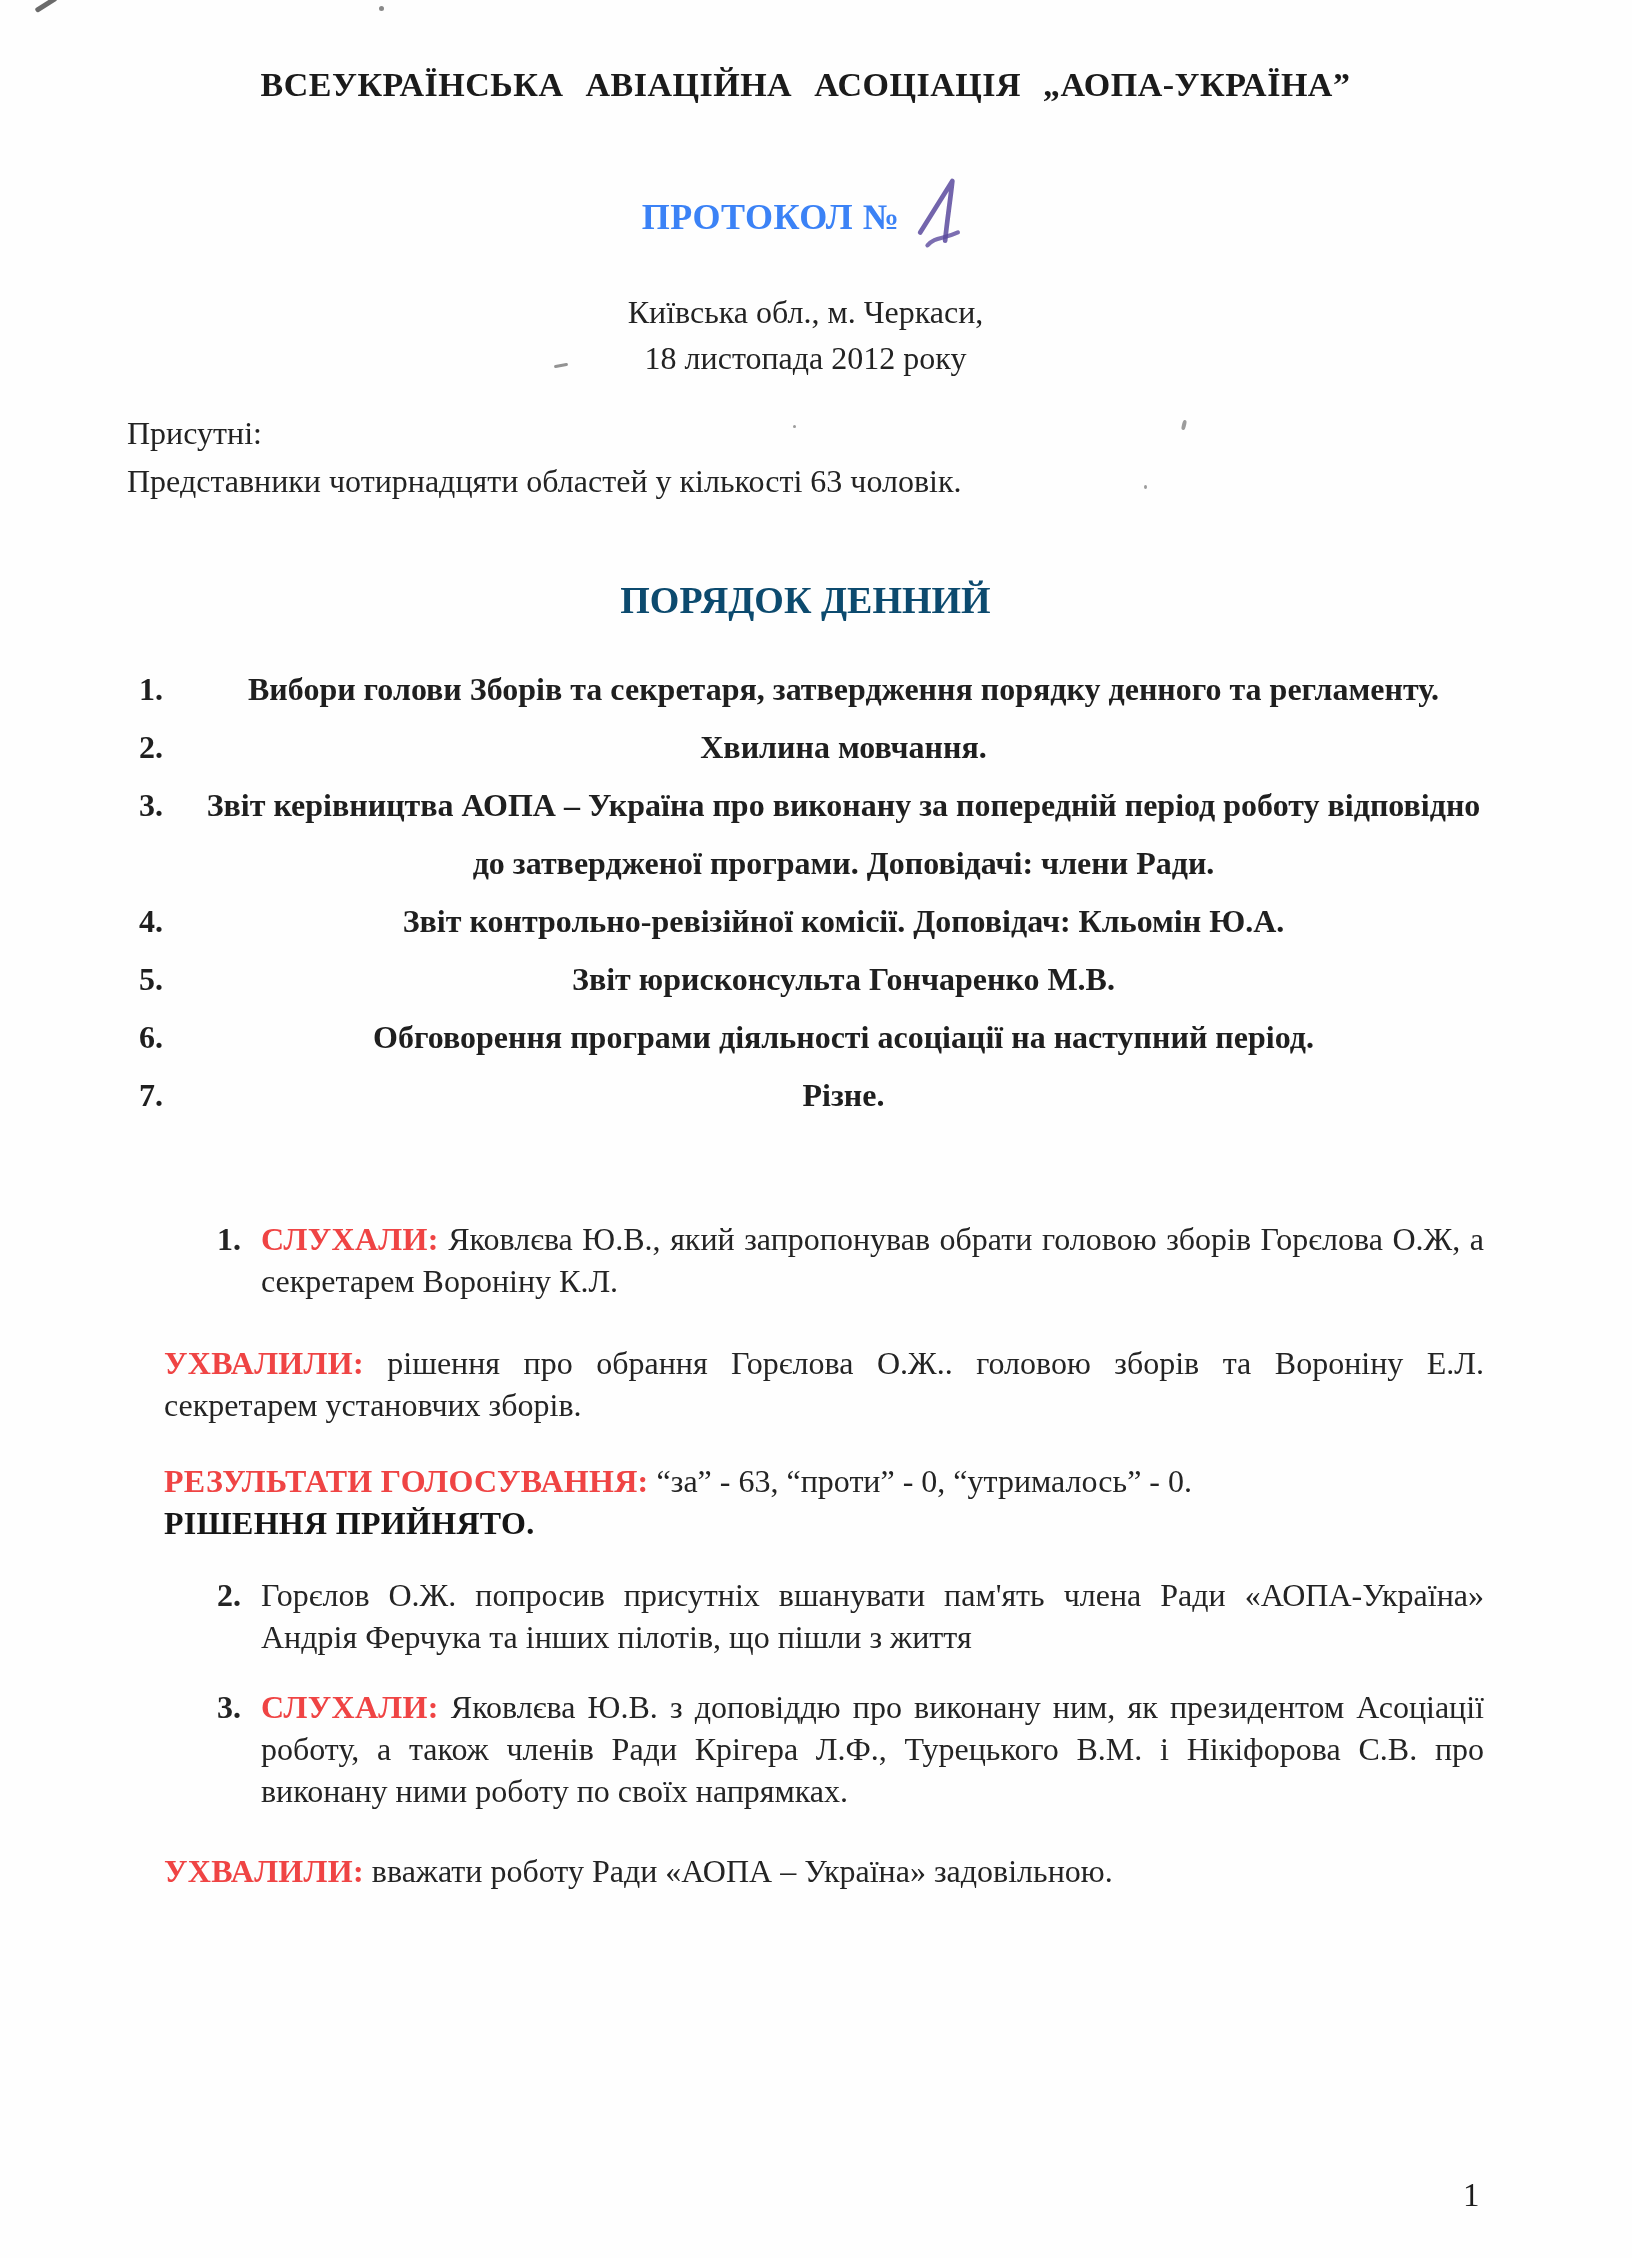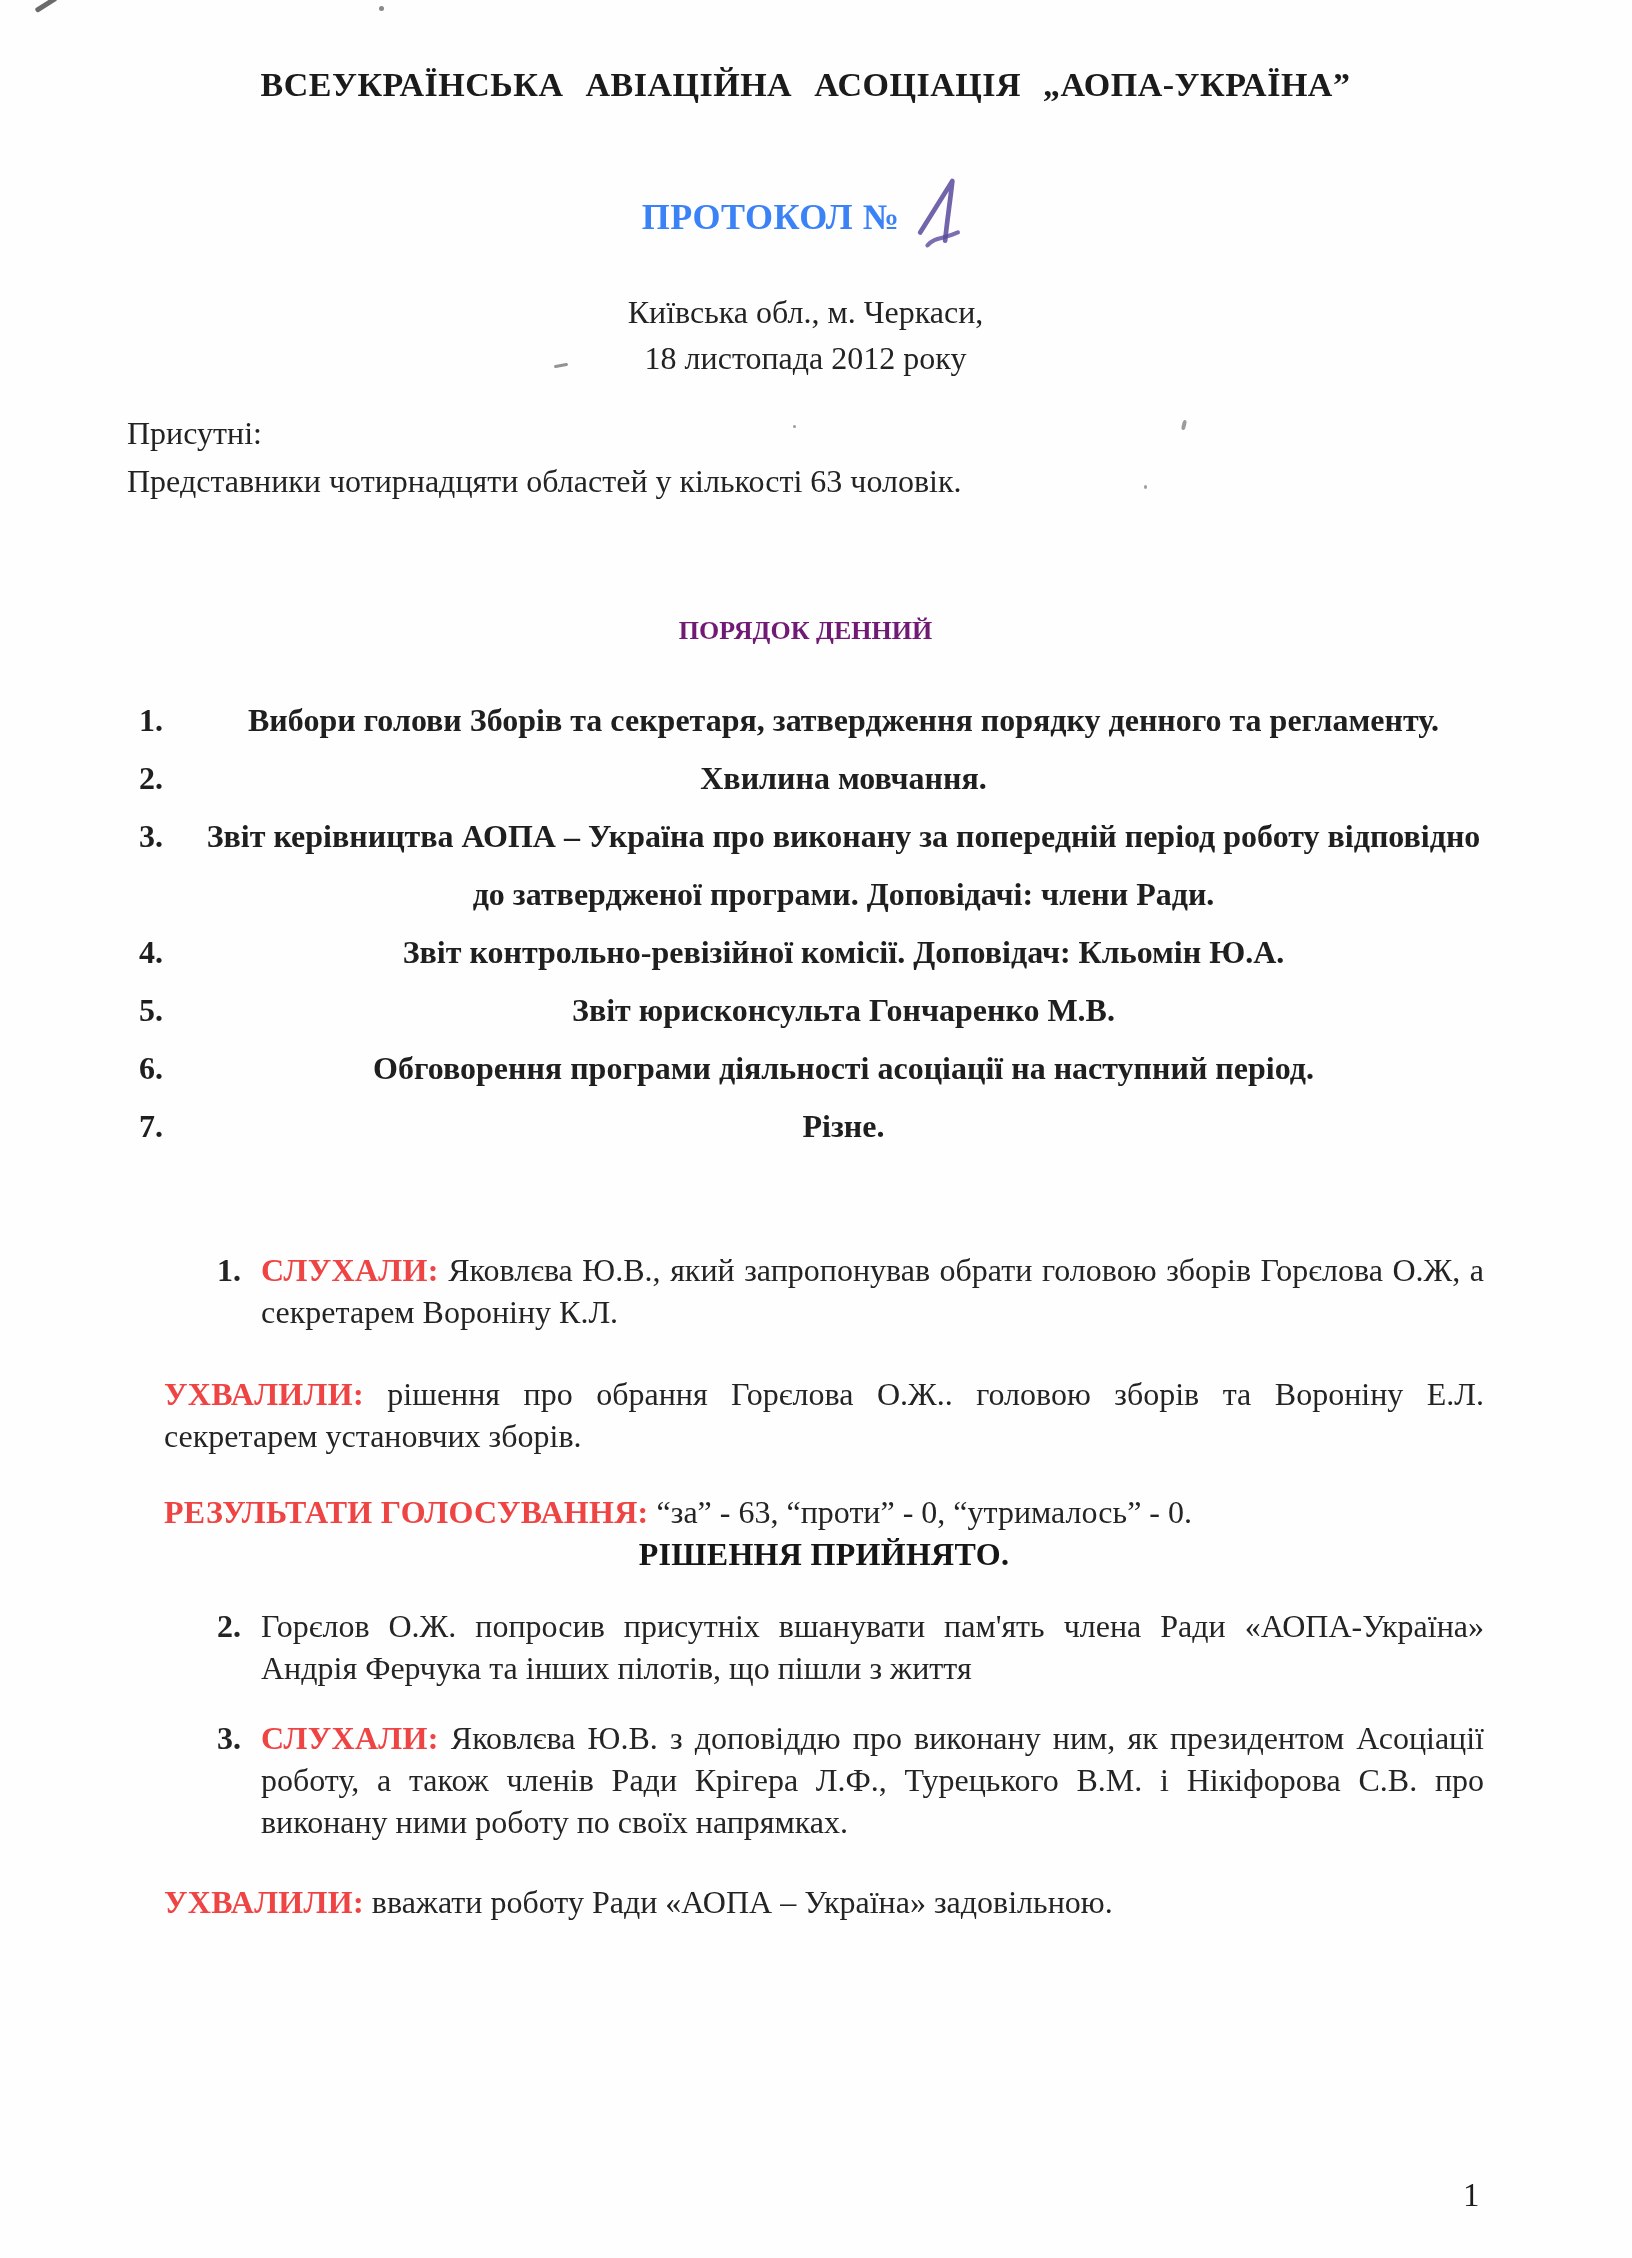--- a/index.html
+++ b/index.html
@@ -30,40 +30,40 @@
     transform:rotate(-3deg);
   }
   .subtitle{margin-top:4px;font-size:34px;font-weight:bold;color:#1b1b1b;line-height:44px;}
   .location-line{margin-top:36px;font-size:32px;line-height:42px;}
   .date-line{margin-top:4px;font-size:32px;line-height:42px;}
 
   
   .attendance{margin-top:30px;font-size:32px;line-height:48px;text-align:left;}
 
   
-  .agenda-title{margin-top:104px;text-align:center;font-size:26px;font-weight:bold;color:#701a75;line-height:44px;}
+  .agenda-title{margin-top:73px;text-align:center;font-size:38px;font-weight:bold;color:#0c4a6e;line-height:44px;}
   .agenda-list{margin-top:38px;font-size:32px;font-weight:bold;color:#1f1f1f;line-height:58px;padding-left:12px;}
   .agenda-item{display:flex;}
   .agenda-num{width:64px;flex:none;}
   .agenda-text{flex:1;text-align:center;}
 
   
   .minutes{margin-top:94px;font-size:32px;line-height:42px;color:#242424;}
   .minute-item{display:flex;margin-left:90px;}
   .minute-num{width:44px;flex:none;font-weight:bold;}
   .minute-text{flex:1;text-align:justify;}
   .minute-text b, .resolution b, .voting b{font-weight:bold;color:#ef4444;letter-spacing:0.3px;}
   .resolution{margin-left:37px;text-align:justify;}
   .block-gap-40{margin-top:40px;}
   .block-gap-34{margin-top:34px;}
   .block-gap-30{margin-top:30px;}
   .block-gap-28{margin-top:28px;}
   .block-gap-38{margin-top:38px;}
   .voting{margin-left:37px;}
-  .voting .decision{font-weight:bold;color:#161616;letter-spacing:0.3px;text-align:center;}
+  .voting .decision{font-weight:bold;color:#161616;letter-spacing:0.3px;}
 
   
   .page-number{position:absolute;left:1463px;top:2177px;font-size:33px;color:#1d1d1d;}
 
   
   .speck{position:absolute;background:#3a3a3a;border-radius:2px;}
   .speck.s1{left:34px;top:2px;width:24px;height:5px;transform:rotate(-32deg);opacity:.75;}
   .speck.s2{left:379px;top:6px;width:5px;height:5px;border-radius:50%;opacity:.6;}
   .speck.s3{left:554px;top:364px;width:14px;height:3px;transform:rotate(-10deg);opacity:.55;}
   .speck.s4{left:793px;top:425px;width:3px;height:3px;border-radius:50%;opacity:.5;}

